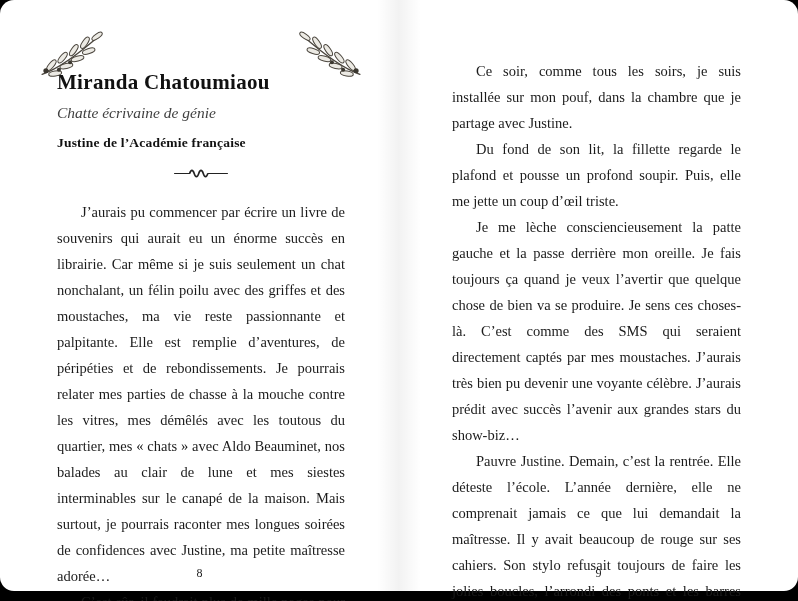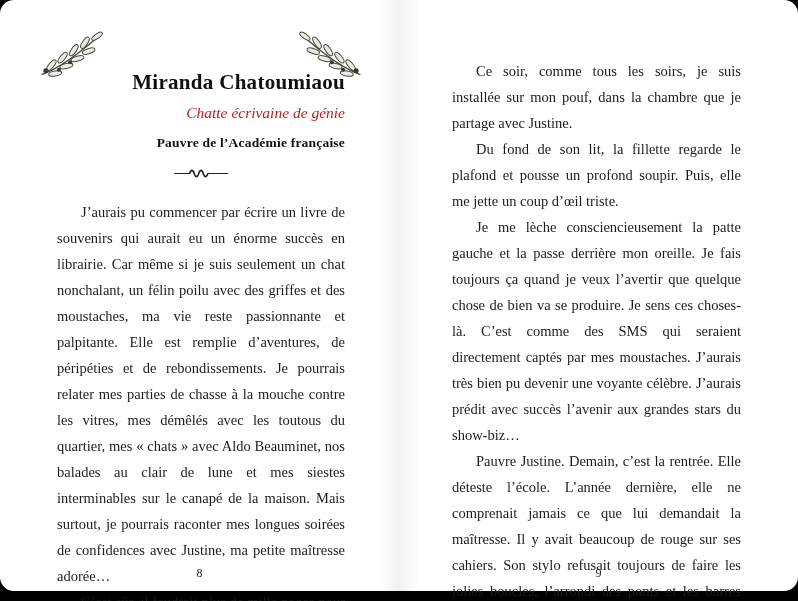--- a/index.html
+++ b/index.html
@@ -21,23 +21,23 @@
   .spread::before {
     content: ""; position: absolute; top: 0; bottom: 0; left: 50%;
     width: 44px; transform: translateX(-50%);
     background: linear-gradient(90deg, rgba(0,0,0,0) 0%, rgba(0,0,0,0.05) 50%, rgba(0,0,0,0) 100%);
     pointer-events: none;
   }
   .page { position: relative; width: 399px; height: 100%; }
   .page.left  { padding: 0 54px 0 57px; }
   .page.right { padding: 0 57px 0 53px; font-family: Liberation Serif, serif; }
 
-  .chapter-header { position: relative; text-align: right; padding-top: 70px; }
+  .chapter-header { position: relative; text-align: left; padding-top: 70px; }
   .title { font-size: 21px; font-weight: bold; margin: 0; letter-spacing: 0.3px; color: #111; }
-  .subtitle { font-style: italic; font-size: 15.5px; margin-top: 9px; color: #b91c1c; }
+  .subtitle { font-style: italic; font-size: 15.5px; margin-top: 9px; color: #404040; }
   .affiliation { font-weight: bold; font-size: 13.5px; margin-top: 13px; color: #111; letter-spacing: 0.2px; }
 
   .laurel { position: absolute; top: 26px; width: 68px; height: 54px; }
   .laurel.l { left: -20px; }
   .laurel.r { right: -20px; transform: scaleX(-1); }
 
   .ornament { display: flex; justify-content: center; margin-top: 17px; }
 
   .body-text {
     font-size: 14.5px; line-height: 26px; color: #1b1b1b;
@@ -104,21 +104,21 @@
             <g fill="#3b372f">
               <circle cx="9" cy="48" r="2.7"></circle>
               <circle cx="23" cy="47" r="2.2"></circle>
               <circle cx="35" cy="39" r="2.1"></circle>
             </g>
           </svg>
         </span>
 
         <h1 class="title">Miranda Chatoumiaou</h1>
         <div class="subtitle">Chatte écrivaine de génie</div>
-        <div class="affiliation">Pauvre de l’Académie française</div>
+        <div class="affiliation">Justine de l’Académie française</div>
       </header>
 
       <div class="ornament">
         <svg viewBox="0 0 74 14" width="56" height="11" aria-hidden="true">
           <path d="M2,7 H22" stroke="#222" stroke-width="1.4" stroke-linecap="round" fill="none"></path>
           <path d="M22,7 c1.7,-5.5 4.3,-5.5 6,0 c1.7,5.5 4.3,5.5 6,0 c1.7,-5.5 4.3,-5.5 6,0 c1.7,5.5 4.3,5.5 6,0" stroke="#222" stroke-width="2.2" fill="none"></path>
           <path d="M46,7 H72" stroke="#222" stroke-width="1.4" stroke-linecap="round" fill="none"></path>
         </svg>
       </div>
 

